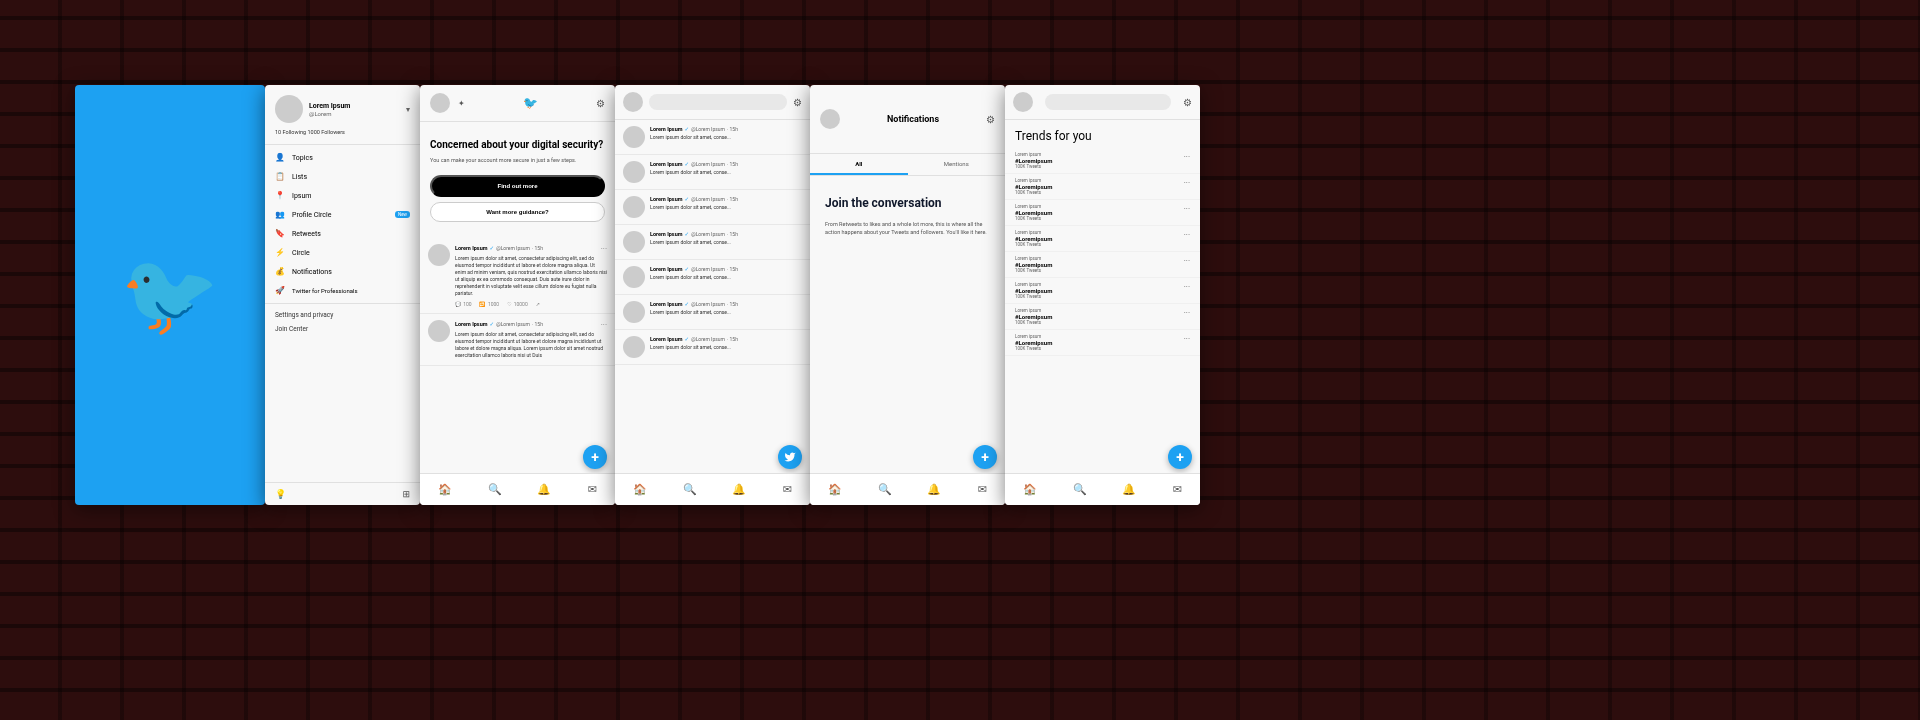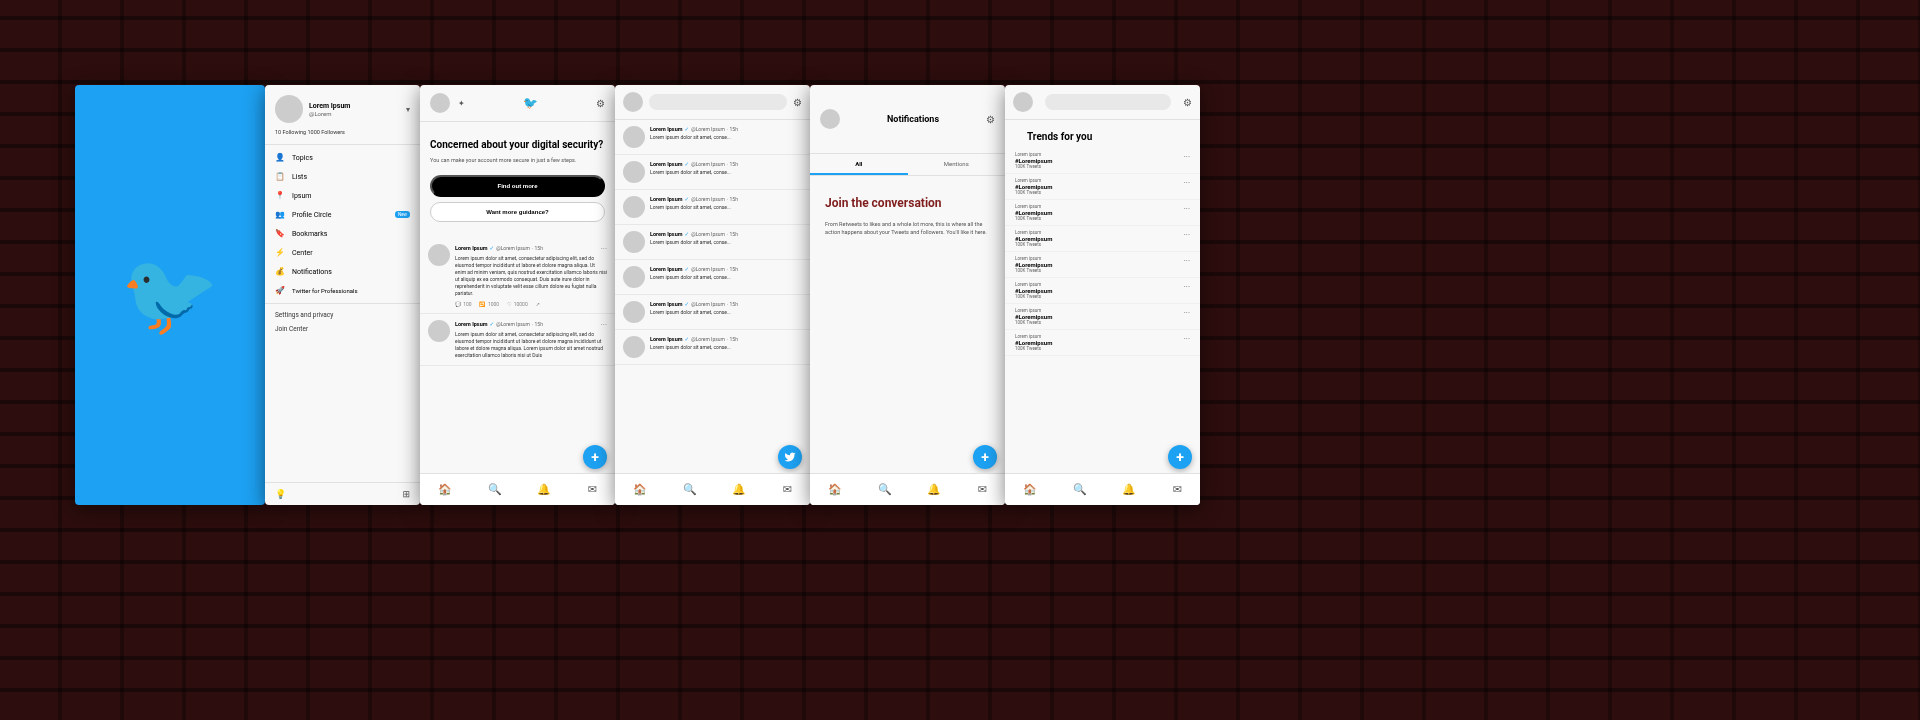--- a/index.html
+++ b/index.html
@@ -293,21 +293,21 @@
     }
     .notif-tab.active {
       color: #000;
       border-bottom: 2px solid #1da1f2;
       font-weight: bold;
     }
     .join-conversation {
       padding: 20px 15px;
       text-align: left;
     }
-    .join-title { font-size: 12px; font-weight: bold; color: #7f1d1d; margin-bottom: 8px; line-height: 1.3; }
+    .join-title { font-size: 12px; font-weight: bold; color: #0f172a; margin-bottom: 8px; line-height: 1.3; }
     .join-desc { font-size: 5.5px; color: #555; line-height: 1.5; }
 
     
     .screen-5 {
       width: 195px;
       background: #f8f8f8;
     }
     .trends-header {
       display: flex;
       align-items: center;
@@ -368,25 +368,25 @@
       <span class="nav-icon">📍</span>
       <span>Ipsum</span>
     </div>
     <div class="nav-item">
       <span class="nav-icon">👥</span>
       <span>Profile Circle</span>
       <span class="new-badge">New</span>
     </div>
     <div class="nav-item">
       <span class="nav-icon">🔖</span>
-      <span>Bookmarks</span>
+      <span>Retweets</span>
     </div>
     <div class="nav-item">
       <span class="nav-icon">⚡</span>
-      <span>Center</span>
+      <span>Circle</span>
     </div>
     <div class="nav-item">
       <span class="nav-icon">💰</span>
       <span>Notifications</span>
     </div>
     <div class="nav-item">
       <span class="nav-icon">🚀</span>
       <span style="font-size:6px;">Twitter for Professionals</span>
     </div>
 
@@ -590,21 +590,21 @@
     </div>
   </div>
 
   <div class="screen screen-5">
     <div class="trends-header">
       <div class="avatar-circle-sm"></div>
       <div class="search-bar-fake" style="flex:1;margin:0 6px;"></div>
       <span style="font-size:10px;color:#555;">⚙</span>
     </div>
     <div style="padding:5px 10px 4px;">
-      <span style="font-size:10px;font-weight:bold;color:#000;margin-left:12px;">Trends for you</span>
+      <span style="font-size:12px;font-weight:normal;color:#000;">Trends for you</span>
     </div>
     <div id="trends-list">
         <div class="trend-item">
     <div class="trend-content">
       <div class="trend-category">Lorem ipsum</div>
       <div class="trend-name">#Loremipsum</div>
       <div class="trend-tweets">100K Tweets</div>
     </div>
     <span class="trend-more">···</span>
   </div>

